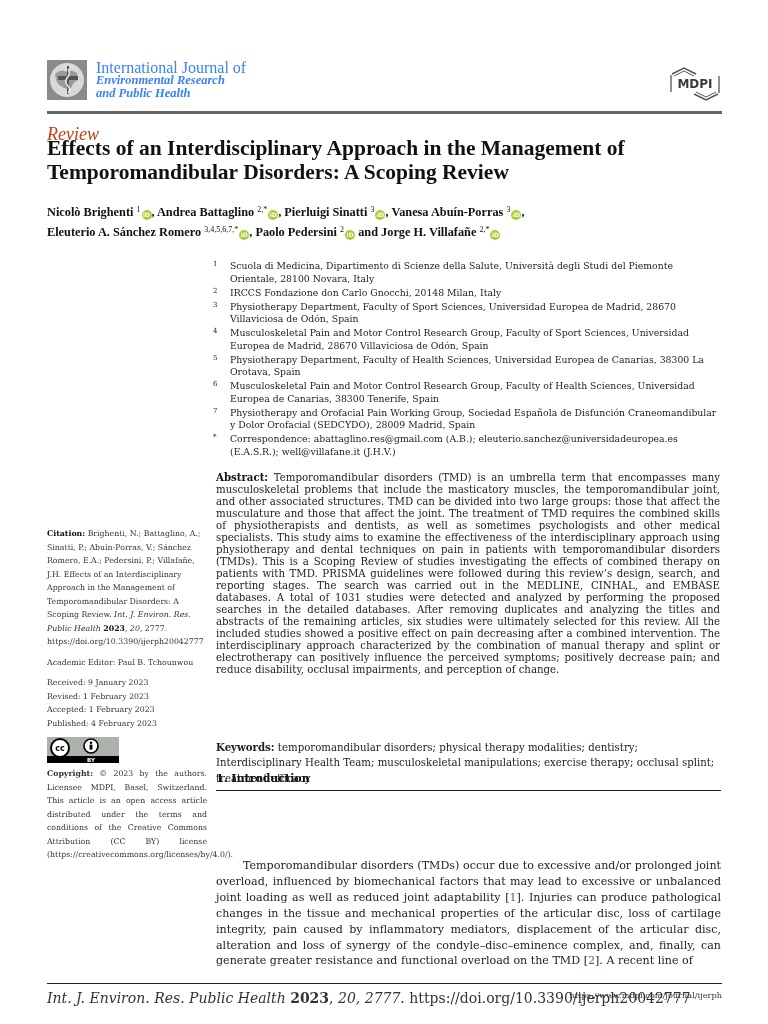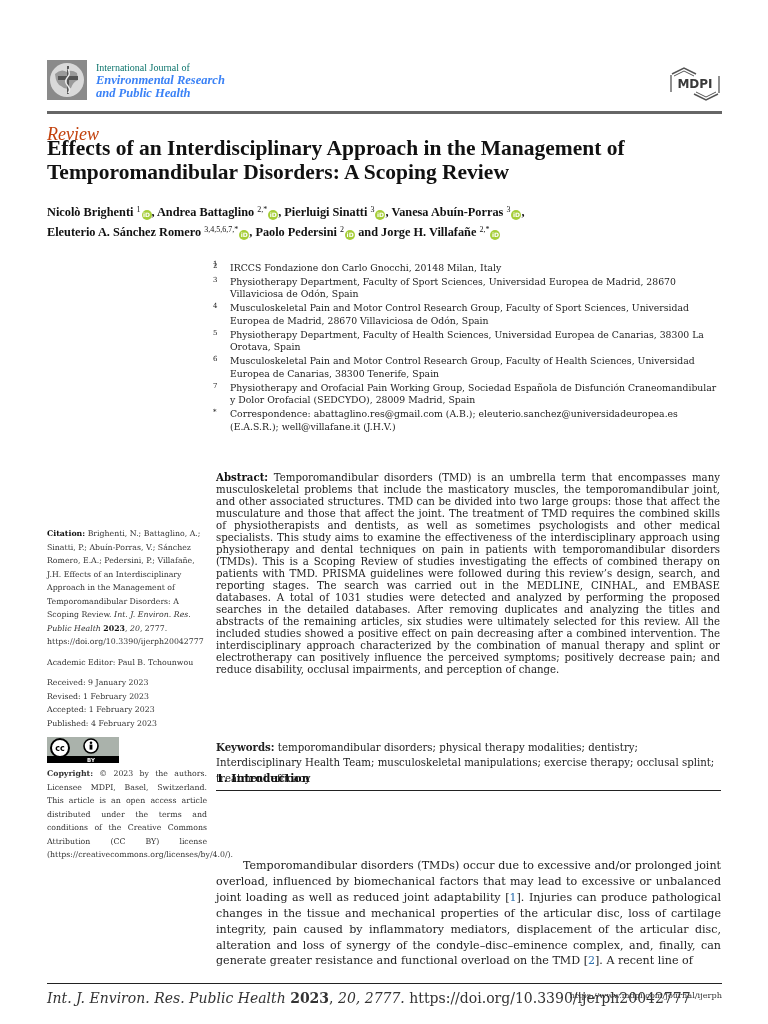--- a/index.html
+++ b/index.html
@@ -2,21 +2,21 @@
 <html><head>
 <meta charset="utf-8">
 <style>
   * { box-sizing: border-box; margin: 0; padding: 0; }
   html, body { width: 768px; height: 1024px; background: #ffffff; overflow: hidden; }
   body { position: relative; font-family: "DejaVu Serif", "Liberation Serif", serif; color: #111; }
 
   .header { position: absolute; left: 47px; top: 60px; width: 675px; height: 55px; }
   .journal-logo { position: absolute; left: 0; top: 0; width: 40px; height: 40px; }
   .journal-name { position: absolute; left: 49px; top: 1px; font-family: "Liberation Serif", serif; line-height: 13px; }
-  .journal-name .line1 { font-size: 10px; color: #0f766e; display: block; }
+  .journal-name .line1 { font-size: 16px; color: #3b82f6; display: block; }
   .journal-name .line2, .journal-name .line3 { font-size: 12.5px; color: #3b82f6; font-style: italic; font-weight: bold; display: block; }
   .mdpi-logo { position: absolute; right: 0; top: 6px; width: 54px; height: 36px; }
   .header-rule { position: absolute; left: 0; top: 51px; width: 675px; height: 3px; background: #666; }
 
   .review-label { position: absolute; left: 47px; top: 124px; font-family: "Liberation Serif", serif; font-style: italic; font-size: 18px; color: #c2410c; }
   .title { position: absolute; left: 47px; top: 136px; width: 690px; font-family: "Liberation Serif", serif; font-weight: bold; font-size: 21.5px; line-height: 24px; color: #111; }
 
   .authors { position: absolute; left: 47px; top: 201px; width: 690px; font-family: "Liberation Serif", serif; font-weight: bold; font-size: 12.3px; line-height: 17px; color: #111; }
   .authors sup { font-size: 8px; font-weight: normal; vertical-align: 4px; }
   .orcid { display: inline-block; width: 10px; height: 10px; border-radius: 50%; background: #a6ce39; color: #fff; font-size: 6px; line-height: 10px; text-align: center; font-family: "DejaVu Sans", sans-serif; font-weight: bold; vertical-align: -1px; margin-left: 1px; }
@@ -86,21 +86,21 @@
   <span>Andrea Battaglino</span>&nbsp;<sup>2,*</sup><span class="orcid">iD</span>,
   <span>Pierluigi Sinatti</span>&nbsp;<sup>3</sup><span class="orcid">iD</span>,
   <span>Vanesa Abuín-Porras</span>&nbsp;<sup>3</sup><span class="orcid">iD</span>,<br>
   <span>Eleuterio A. Sánchez Romero</span>&nbsp;<sup>3,4,5,6,7,*</sup><span class="orcid">iD</span>,
   <span>Paolo Pedersini</span>&nbsp;<sup>2</sup><span class="orcid">iD</span>
   and
   <span>Jorge H. Villafañe</span>&nbsp;<sup>2,*</sup><span class="orcid">iD</span>
 </div>
 
 <div class="affiliations">
-  <div class="aff"><span class="num">1</span></div>
+  <div class="aff"><span class="num">1</span><span>Scuola di Medicina, Dipartimento di Scienze della Salute, Università degli Studi del Piemonte Orientale, 28100 Novara, Italy</span></div>
   <div class="aff"><span class="num">2</span><span>IRCCS Fondazione don Carlo Gnocchi, 20148 Milan, Italy</span></div>
   <div class="aff"><span class="num">3</span><span>Physiotherapy Department, Faculty of Sport Sciences, Universidad Europea de Madrid, 28670 Villaviciosa de Odón, Spain</span></div>
   <div class="aff"><span class="num">4</span><span>Musculoskeletal Pain and Motor Control Research Group, Faculty of Sport Sciences, Universidad Europea de Madrid, 28670 Villaviciosa de Odón, Spain</span></div>
   <div class="aff"><span class="num">5</span><span>Physiotherapy Department, Faculty of Health Sciences, Universidad Europea de Canarias, 38300 La Orotava, Spain</span></div>
   <div class="aff"><span class="num">6</span><span>Musculoskeletal Pain and Motor Control Research Group, Faculty of Health Sciences, Universidad Europea de Canarias, 38300 Tenerife, Spain</span></div>
   <div class="aff"><span class="num">7</span><span>Physiotherapy and Orofacial Pain Working Group, Sociedad Española de Disfunción Craneomandibular y Dolor Orofacial (SEDCYDO), 28009 Madrid, Spain</span></div>
   <div class="aff"><span class="num">*</span><span>Correspondence: abattaglino.res@gmail.com (A.B.); eleuterio.sanchez@universidadeuropea.es (E.A.S.R.); well@villafane.it (J.H.V.)</span></div>
 </div>
 
 <div class="abstract">

